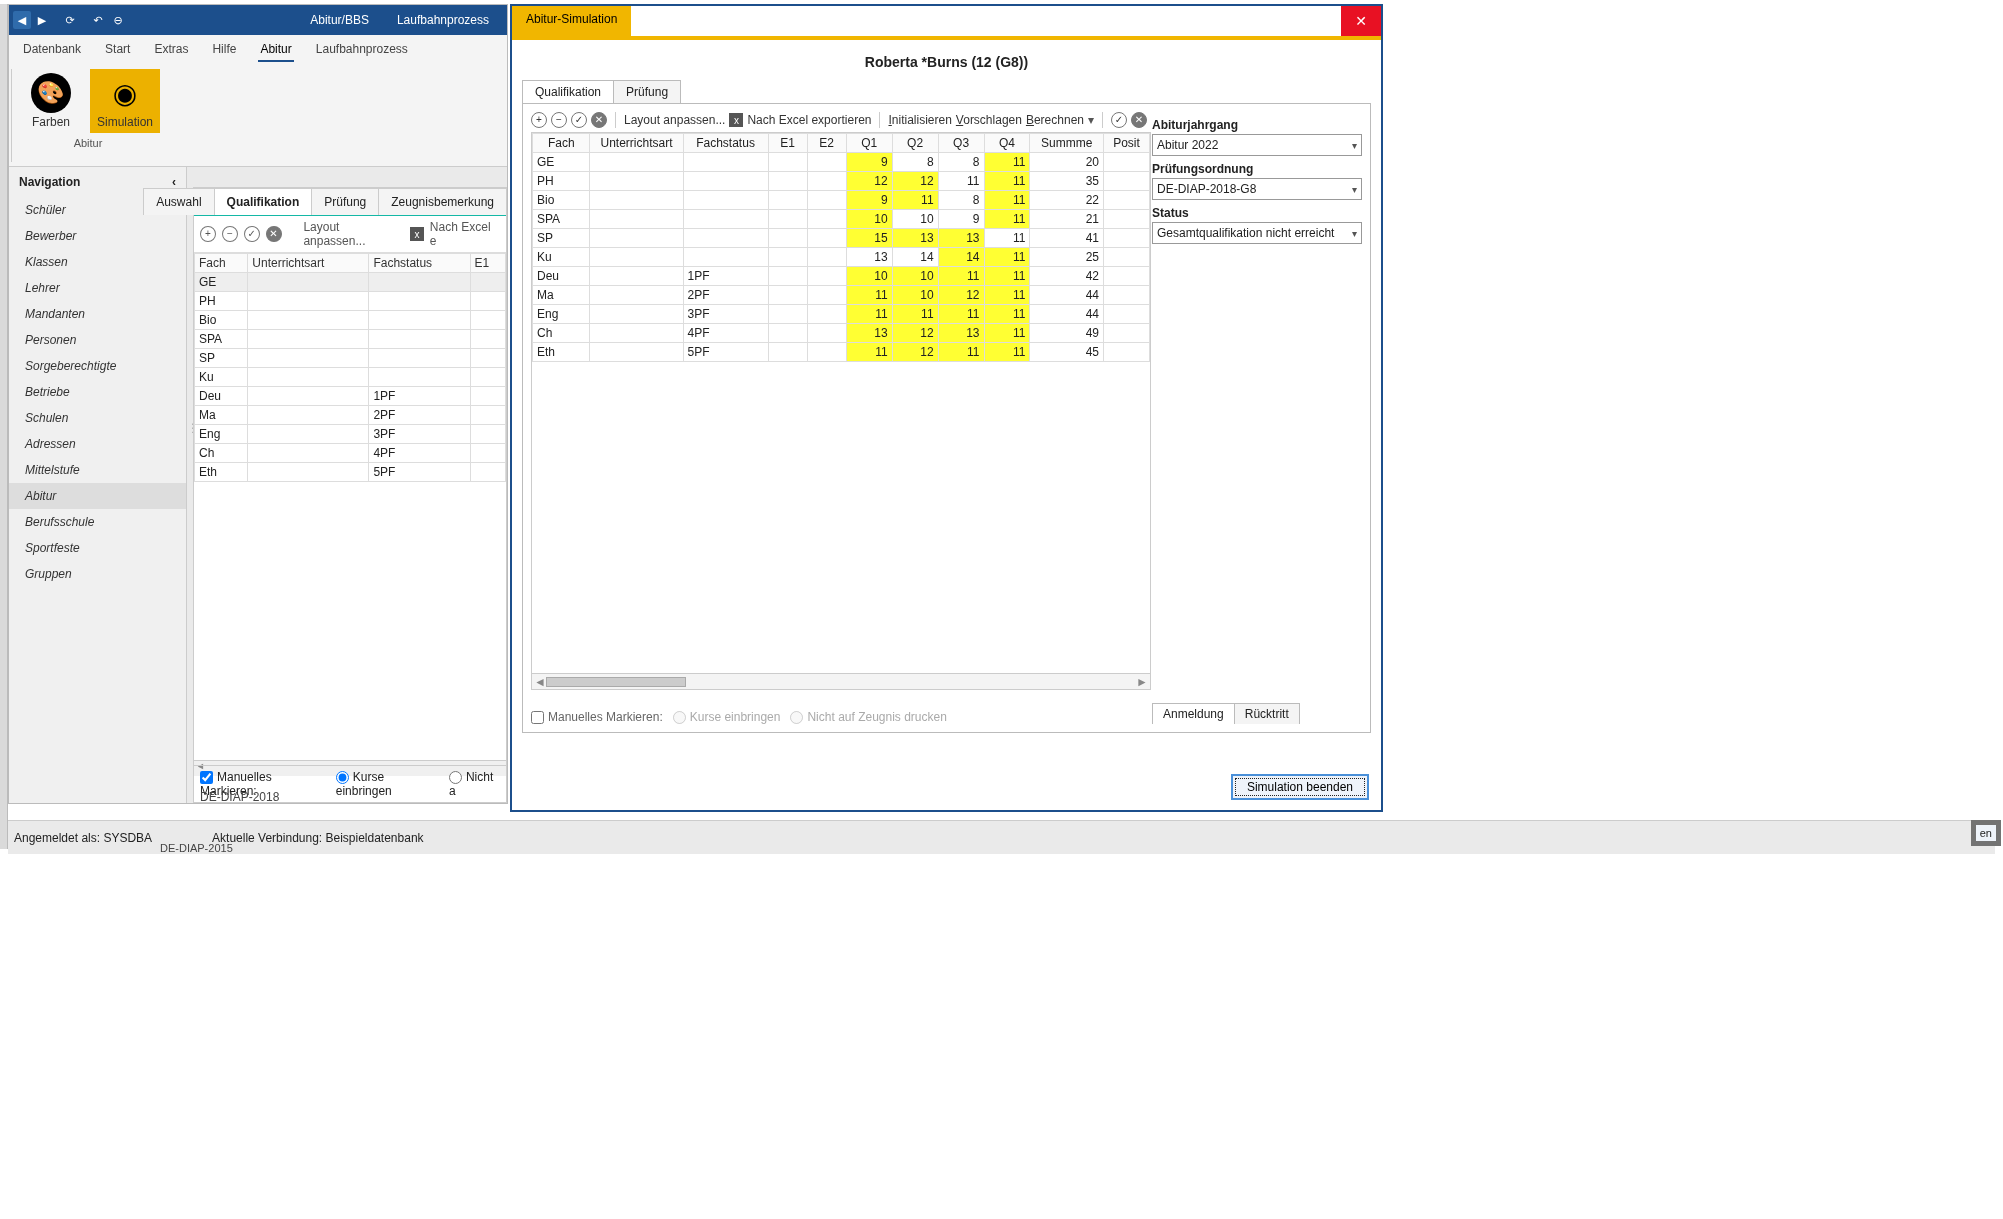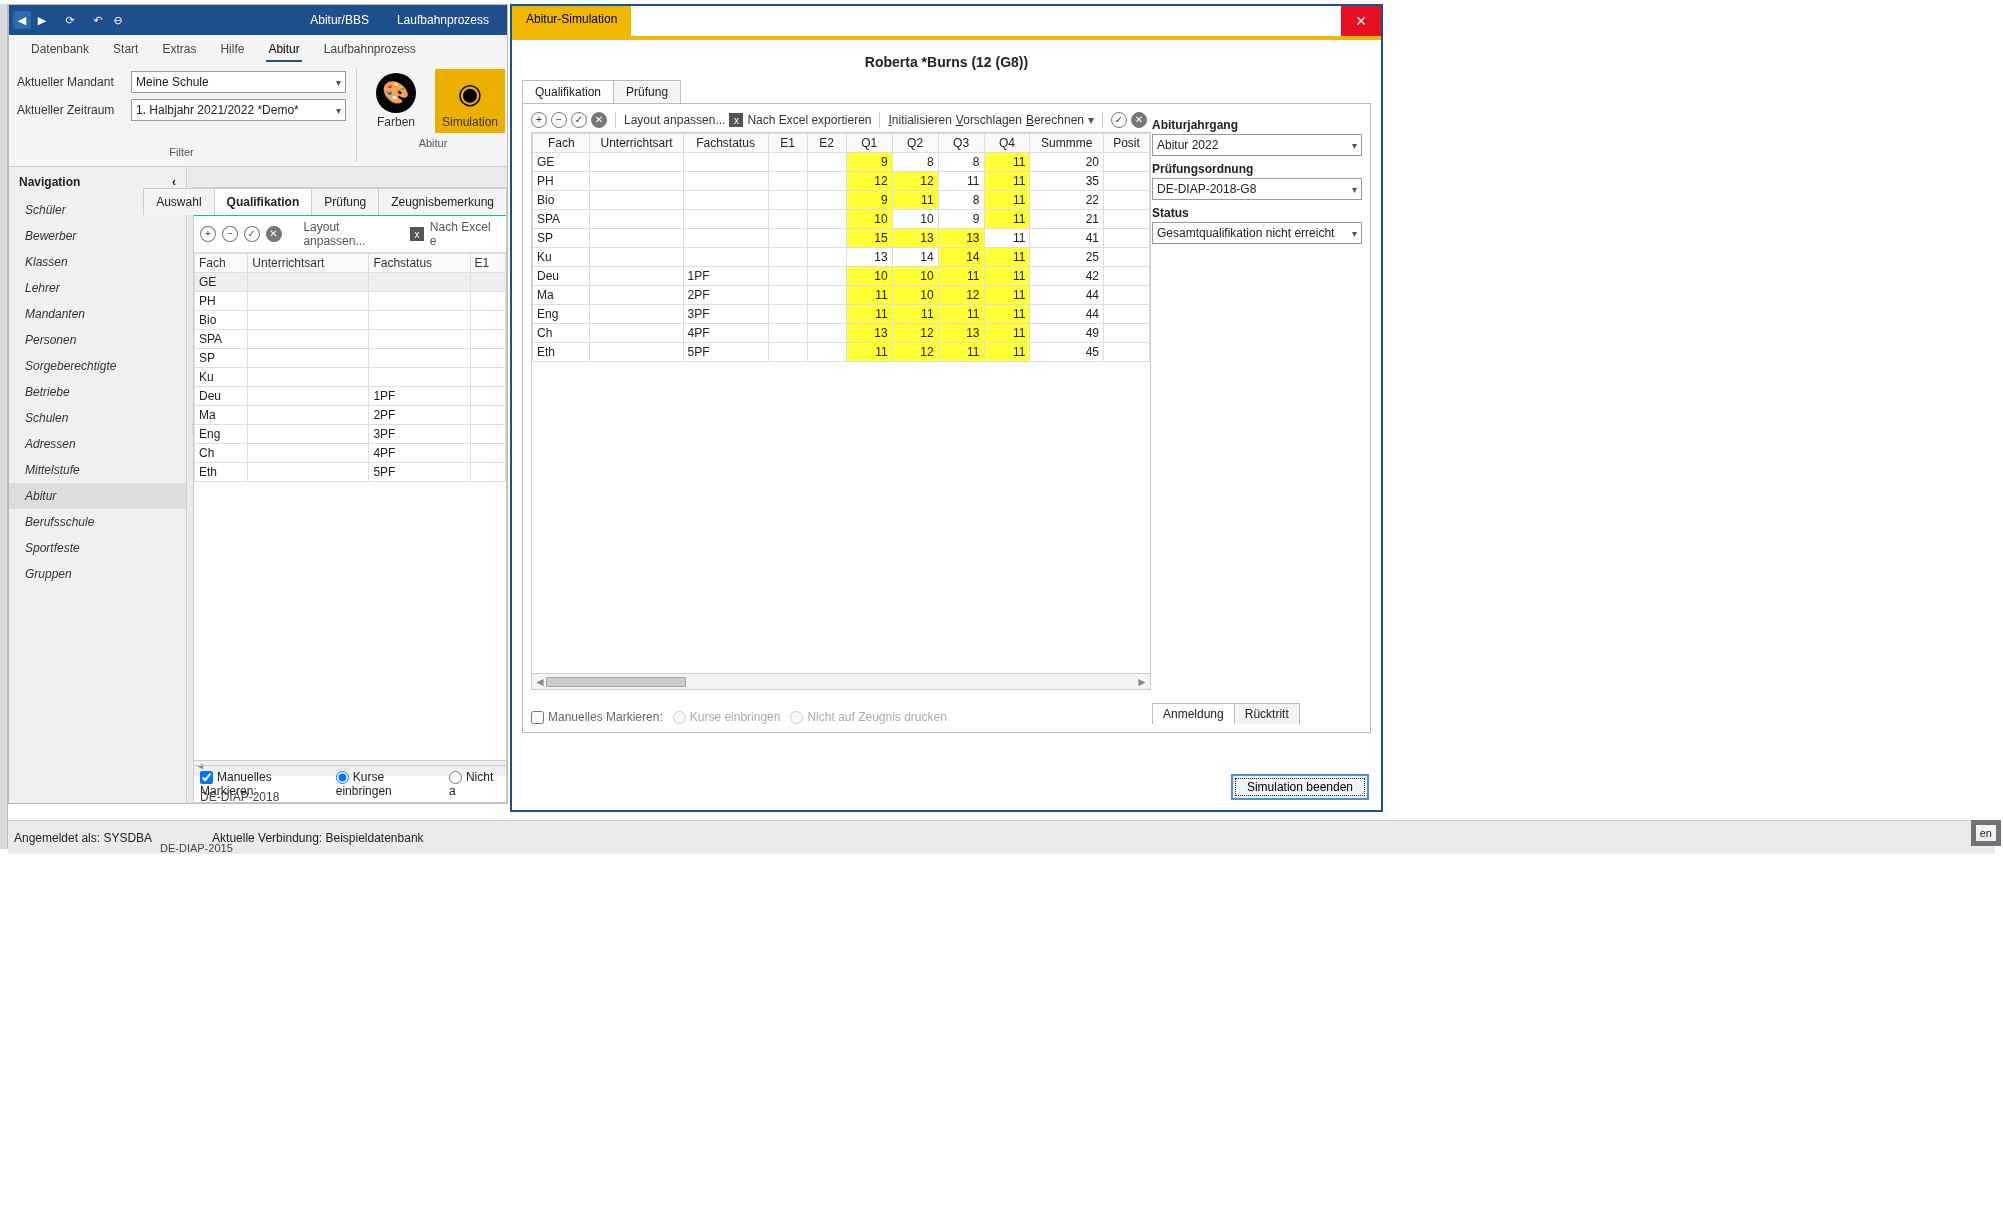--- a/index.html
+++ b/index.html
@@ -6,21 +6,21 @@
   body { background: #fff; color: #222; width: 2003px; height: 1219px; position: relative; overflow:hidden; }
 
   
   .main-window { position:absolute; top:4px; left:8px; width:500px; height:800px; background:#eaeaea; border:1px solid #bbb;}
   .titlebar-blue { background:#1c4f8c; height:30px; display:flex; align-items:center; gap:2px; padding:0 4px;}
   .qa-icon { width:18px; height:18px; display:flex; align-items:center; justify-content:center; color:#fff; font-size:11px; }
   .qa-hover { background:#2f6bab; padding:2px 6px; border-radius:2px;}
   .ribbon-tabs-blue { display:flex; margin-left:auto;}
   .ribbon-tabs-blue .rtab { color:#fff; padding:0 14px; height:30px; display:flex; align-items:center; font-size:12px;}
 
-  .menu-row { background:#f4f4f4; height:30px; display:flex; align-items:center; gap:20px; padding:0 20px;}
+  .menu-row { background:#f4f4f4; height:30px; display:flex; align-items:center; gap:20px; padding:0 12px;}
   .menu-row span { font-size:12px; color:#444; padding:4px 2px; border-bottom:2px solid transparent;}
   .menu-row span.active { border-bottom:2px solid #1c4f8c; color:#000;}
 
   .ribbon-body { background:#f4f4f4; height:102px; display:flex; border-bottom:1px solid #ccc;}
   .filter-block { width:350px; padding:6px 8px; display:flex; flex-direction:column; gap:6px;}
   .filter-row { display:flex; align-items:center; gap:4px;}
   .filter-row label { width:110px; font-size:12px; color:#333;}
   .combo { flex:1; border:1px solid #999; background:#fff; height:22px; display:flex; align-items:center; justify-content:space-between; padding:0 4px; font-size:12px;}
   .combo .drop::after { content:"▾"; color:#555; font-size:10px;}
   .filter-caption { text-align:center; color:#555; font-size:11px; margin-top:auto; padding-bottom:2px;}
@@ -132,37 +132,20 @@
   <div class="menu-row">
     <span>Datenbank</span>
     <span>Start</span>
     <span>Extras</span>
     <span>Hilfe</span>
     <span class="active">Abitur</span>
     <span>Laufbahnprozess</span>
   </div>
 
   <div class="ribbon-body" style="position:relative;">
-    <div class="filter-block">
-      <div class="filter-row">
-        <label>Aktueller Mandant</label>
-        <div class="combo">
-            <span>Meine Schule</span>
-            <span class="drop"></span>
-          </div>
-      </div>
-      <div class="filter-row">
-        <label>Aktueller Zeitraum</label>
-        <div class="combo">
-            <span>1. Halbjahr 2021/2022 *Demo*</span>
-            <span class="drop"></span>
-          </div>
-      </div>
-      <div class="filter-caption">Filter</div>
-    </div>
     <div class="divider-v"></div>
     <div style="position:relative; display:flex; flex-direction:column;">
       <div class="ribbon-btn-stack">
         <div class="ribbon-btn farben">
           <div class="ricon">🎨</div>
           <span>Farben</span>
         </div>
         <div class="ribbon-btn sim">
           <div class="ricon">◉</div>
           <span>Simulation</span>

